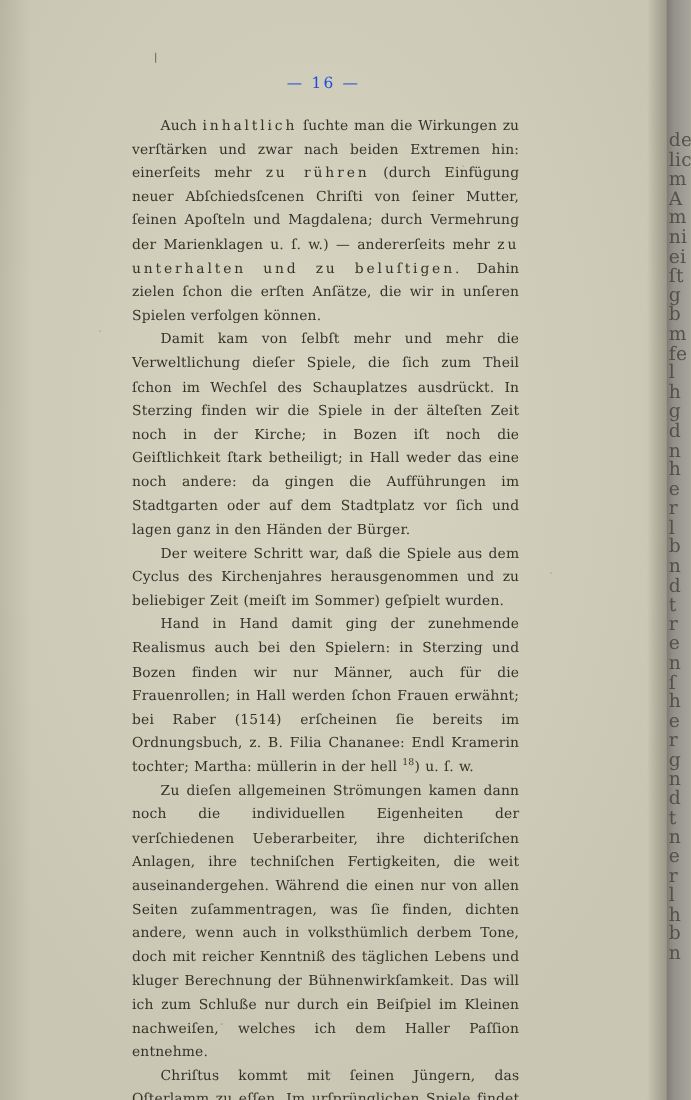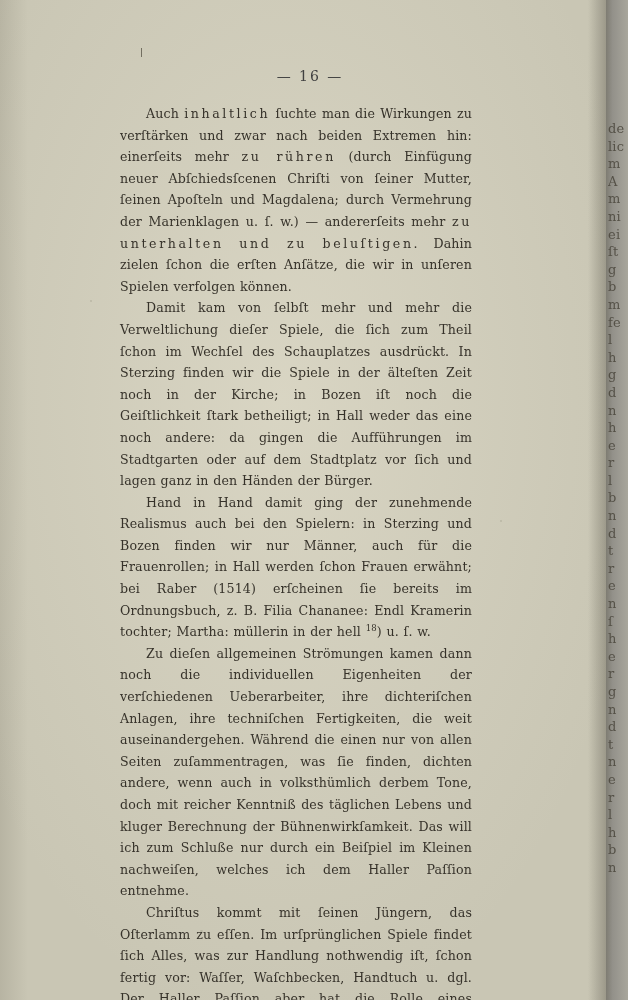--- a/index.html
+++ b/index.html
@@ -48,45 +48,45 @@
     height: 1000px;
     background: linear-gradient(90deg, rgba(120,117,104,0.0) 0%, rgba(110,107,95,0.45) 100%);
     pointer-events: none;
   }
   .facing-text {
     position: absolute;
     top: 120px;
     right: 0px;
     width: 20px;
     color: #4a463c;
-    font-size: 13px;
+    font-size: 17px;
     line-height: 17.6px;
     letter-spacing: 0.2px;
     overflow: hidden;
     opacity: 0.85;
     white-space: nowrap;
   }
   .facing-text div { height: 17.6px; }
 
   .content {
     position: absolute;
     left: 0;
     top: 0;
     width: 588px;
     height: 1000px;
     padding: 0;
   }
   .folio {
     position: absolute;
     top: 68px;
-    left: 16px;
+    left: 0;
     width: 588px;
     text-align: center;
     font-size: 14px;
-    color: #404040;
+    color: #1d4ed8;
     letter-spacing: 2px;
   }
   .body {
     position: absolute;
     left: 120px;
     top: 103px;
     width: 352px;
     color: #36322a;
     font-size: 12.6px;
     line-height: 21.6px;
@@ -172,20 +172,21 @@
       <div>n</div>
     </div>
 
   <div class="content">
     <div class="tickmark"></div>
     <div class="folio">—  16  —</div>
 
     <div class="body">
       <p>Auch <span class="sp">inhaltlich</span> ſuchte man die Wirkungen zu verſtärken und zwar nach beiden Extremen hin: einerſeits mehr <span class="sp">zu rühren</span> (durch Einfügung neuer Abſchiedsſcenen Chriſti von ſeiner Mutter, ſeinen Apoſteln und Magdalena; durch Vermehrung der Marienklagen u. ſ. w.) — andererſeits mehr <span class="sp">zu unterhalten und zu beluſtigen.</span> Dahin zielen ſchon die erſten Anſätze, die wir in unſeren Spielen verfolgen können.</p>
       <p>Damit kam von ſelbſt mehr und mehr die Verweltlichung dieſer Spiele, die ſich zum Theil ſchon im Wechſel des Schauplatzes ausdrückt. In Sterzing finden wir die Spiele in der älteſten Zeit noch in der Kirche; in Bozen iſt noch die Geiſtlichkeit ſtark betheiligt; in Hall weder das eine noch andere: da gingen die Aufführungen im Stadtgarten oder auf dem Stadtplatz vor ſich und lagen ganz in den Händen der Bürger.</p>
+      <p>Der weitere Schritt war, daß die Spiele aus dem Cyclus des Kirchenjahres herausgenommen und zu beliebiger Zeit (meiſt im Sommer) geſpielt wurden.</p>
       <p>Hand in Hand damit ging der zunehmende Realismus auch bei den Spielern: in Sterzing und Bozen finden wir nur Männer, auch für die Frauenrollen; in Hall werden ſchon Frauen erwähnt; bei Raber (1514) erſcheinen ſie bereits im Ordnungsbuch, z. B. Filia Chananee: Endl Kramerin tochter; Martha: müllerin in der hell <sup>18</sup>) u. ſ. w.</p>
       <p>Zu dieſen allgemeinen Strömungen kamen dann noch die individuellen Eigenheiten der verſchiedenen Ueberarbeiter, ihre dichteriſchen Anlagen, ihre techniſchen Fertigkeiten, die weit auseinandergehen. Während die einen nur von allen Seiten zuſammentragen, was ſie finden, dichten andere, wenn auch in volksthümlich derbem Tone, doch mit reicher Kenntniß des täglichen Lebens und kluger Berechnung der Bühnenwirkſamkeit. Das will ich zum Schluße nur durch ein Beiſpiel im Kleinen nachweiſen, welches ich dem Haller Paſſion entnehme.</p>
       <p>Chriſtus kommt mit ſeinen Jüngern, das Oſterlamm zu eſſen. Im urſprünglichen Spiele findet ſich Alles, was zur Handlung nothwendig iſt, ſchon fertig vor: Waſſer, Waſchbecken, Handtuch u. dgl. Der Haller Paſſion aber hat die Rolle eines geſchäftigen Bedienten eingeſchoben, der das Alles vor den Augen des Zuſchauers unter verſchiedenen Reden herbeibringt, endlich mit einem »gelegn Gott« das Oſterlamm auf den Tiſch ſetzt und in koloſſaler Naivität den Zuſatz macht:</p>
 
     </div>
   </div>
 
   <div class="speck" style="left:90px;top:300px;width:2px;height:2px;"></div>
   <div class="speck" style="left:500px;top:520px;width:2px;height:2px;"></div>
   <div class="speck" style="left:200px;top:930px;width:3px;height:2px;"></div>

